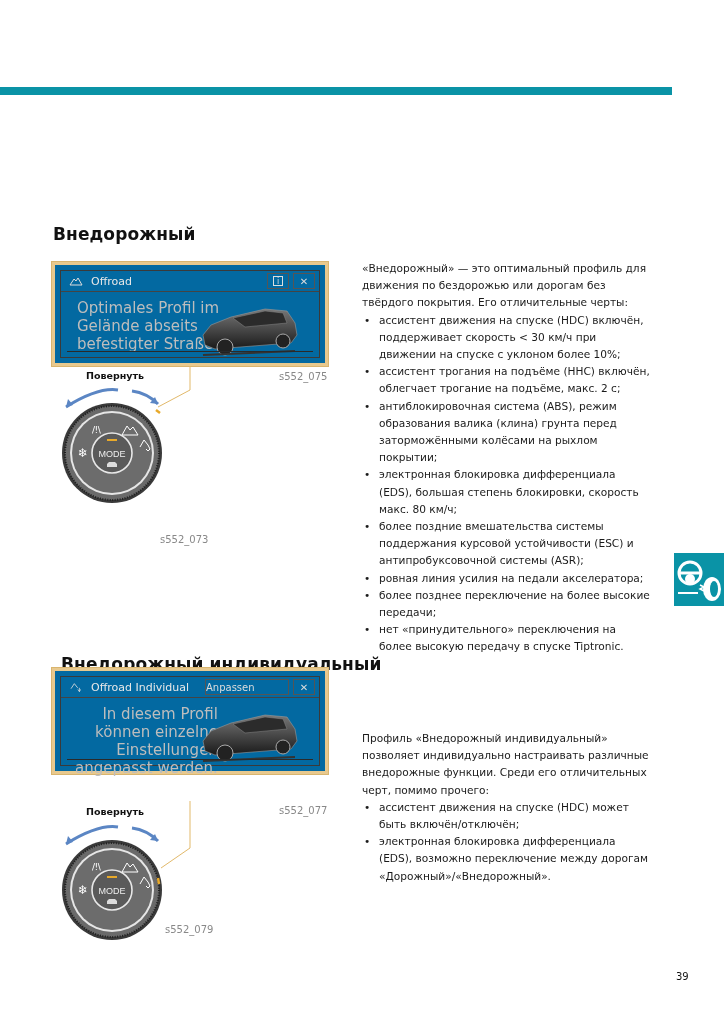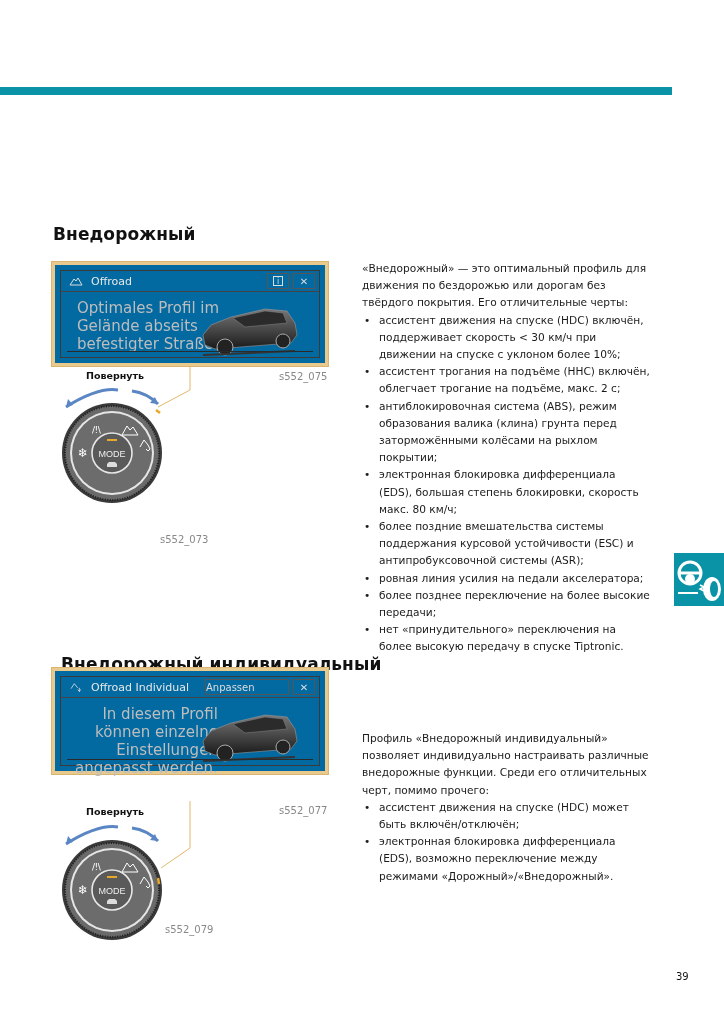--- a/index.html
+++ b/index.html
@@ -183,21 +183,21 @@
   <path d="M70 52 L75 43 L78 47 L81 44 L86 52 Z" fill="none" stroke="#fff" stroke-width="1"></path>
   <path d="M88 64 L92 57 L96 62 L98 66 M94 66 l2 2 l2 -2" fill="none" stroke="#fff" stroke-width="1"></path>
   <path d="M106 58 l1 6" stroke="#e8a92a" stroke-width="2.5"></path>
 </svg>
 <div class="caption" style="left:165px;top:924px;">s552_079</div>
 
 <div class="text-col" style="top:730px;">
   <p>Профиль «Внедорожный индивидуальный» позволяет индивидуально настраивать различные внедорожные функции. Среди его отличительных черт, помимо прочего:</p>
   <ul>
     <li>ассистент движения на спуске (HDC) может быть включён/отключён;</li>
-    <li>электронная блокировка дифференциала (EDS), возможно переключение между режимами «Дорожный»/«Внедорожный».</li>
+    <li>электронная блокировка дифференциала (EDS), возможно переключение между дорогам «Дорожный»/«Внедорожный».</li>
   </ul>
 </div>
 
 <div class="side-tab">
   <svg width="50" height="53" viewBox="0 0 50 53">
     <circle cx="16" cy="20" r="11" fill="none" stroke="#fff" stroke-width="3"></circle>
     <path d="M6 20 h20" stroke="#fff" stroke-width="3"></path>
     <circle cx="16" cy="26" r="5" fill="#fff"></circle>
     <path d="M4 40 h20" stroke="#fff" stroke-width="2"></path>
     <ellipse cx="38" cy="36" rx="9" ry="12" fill="#fff"></ellipse>

